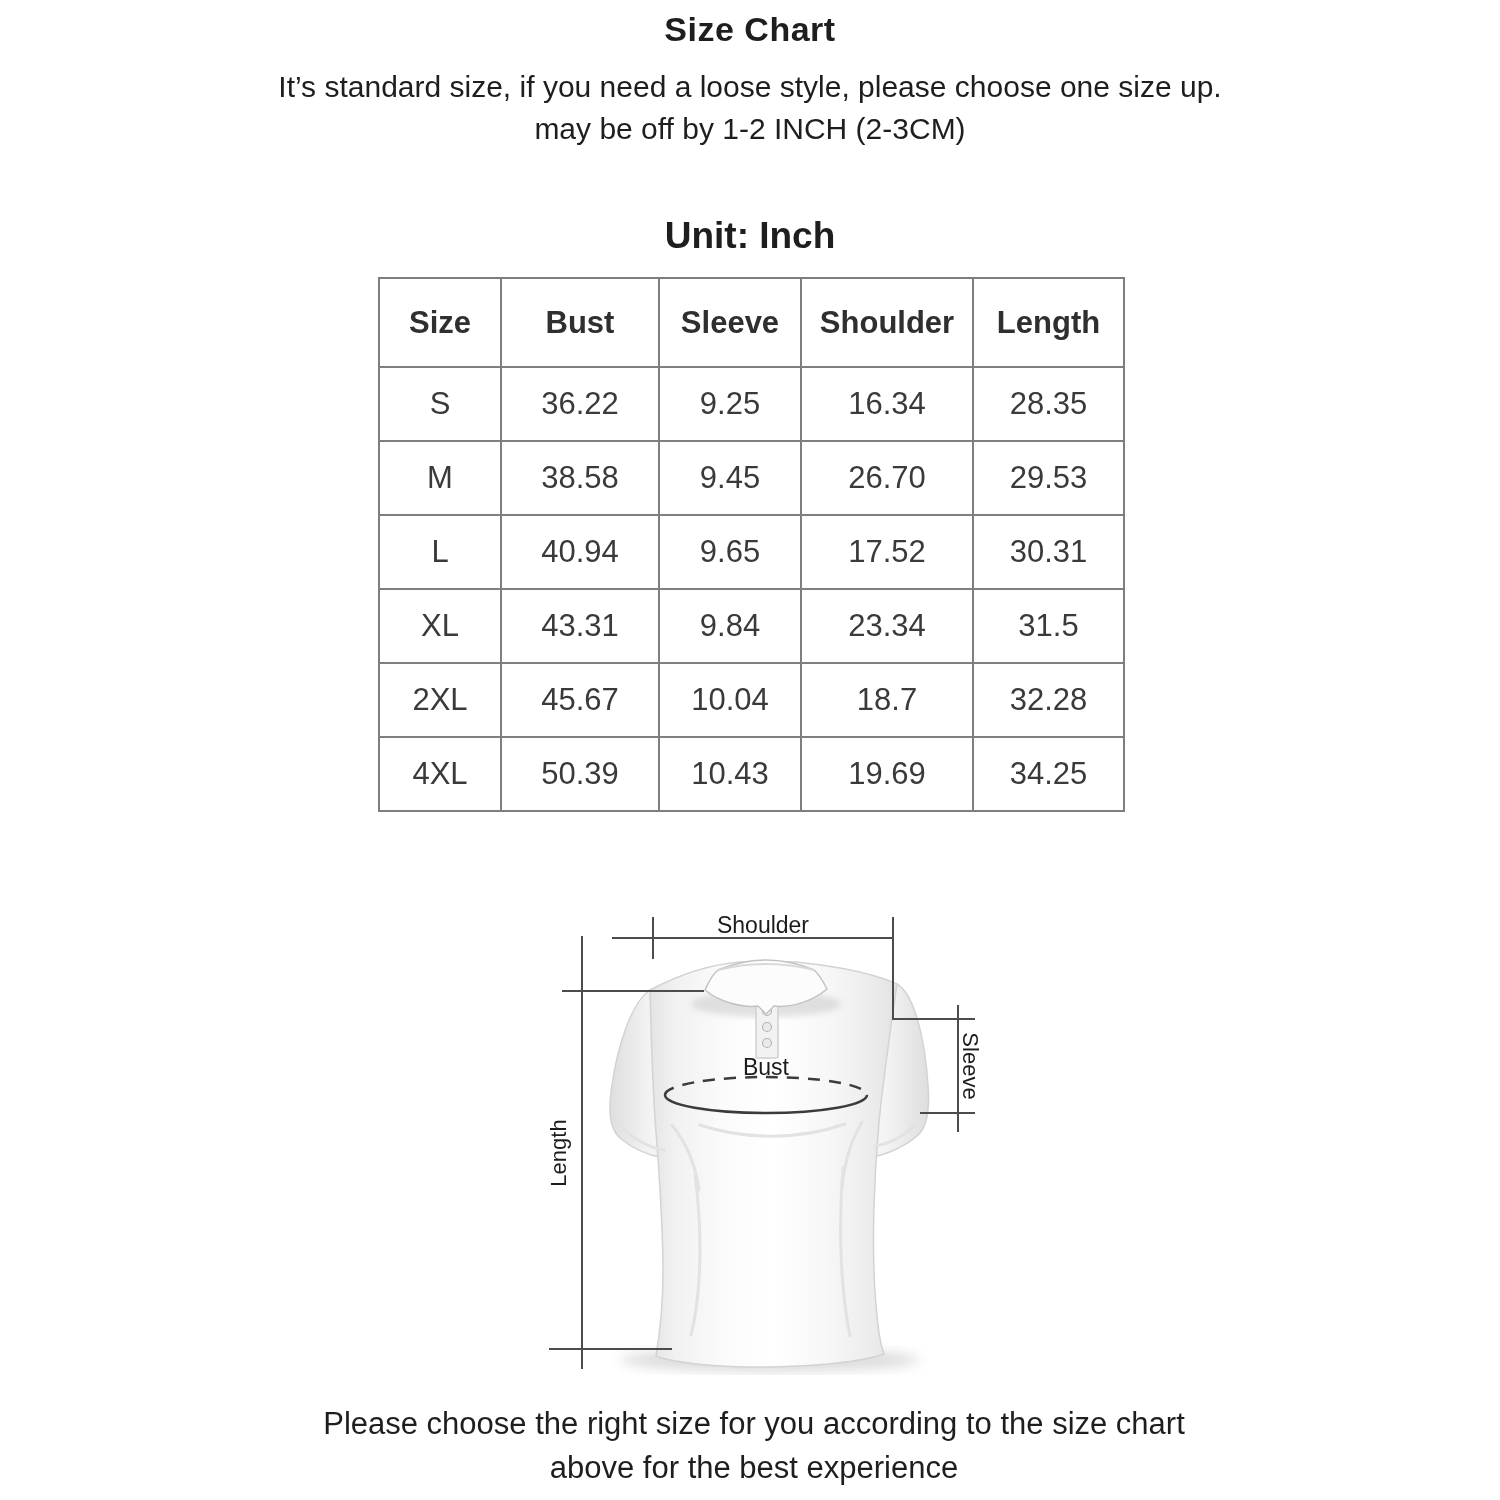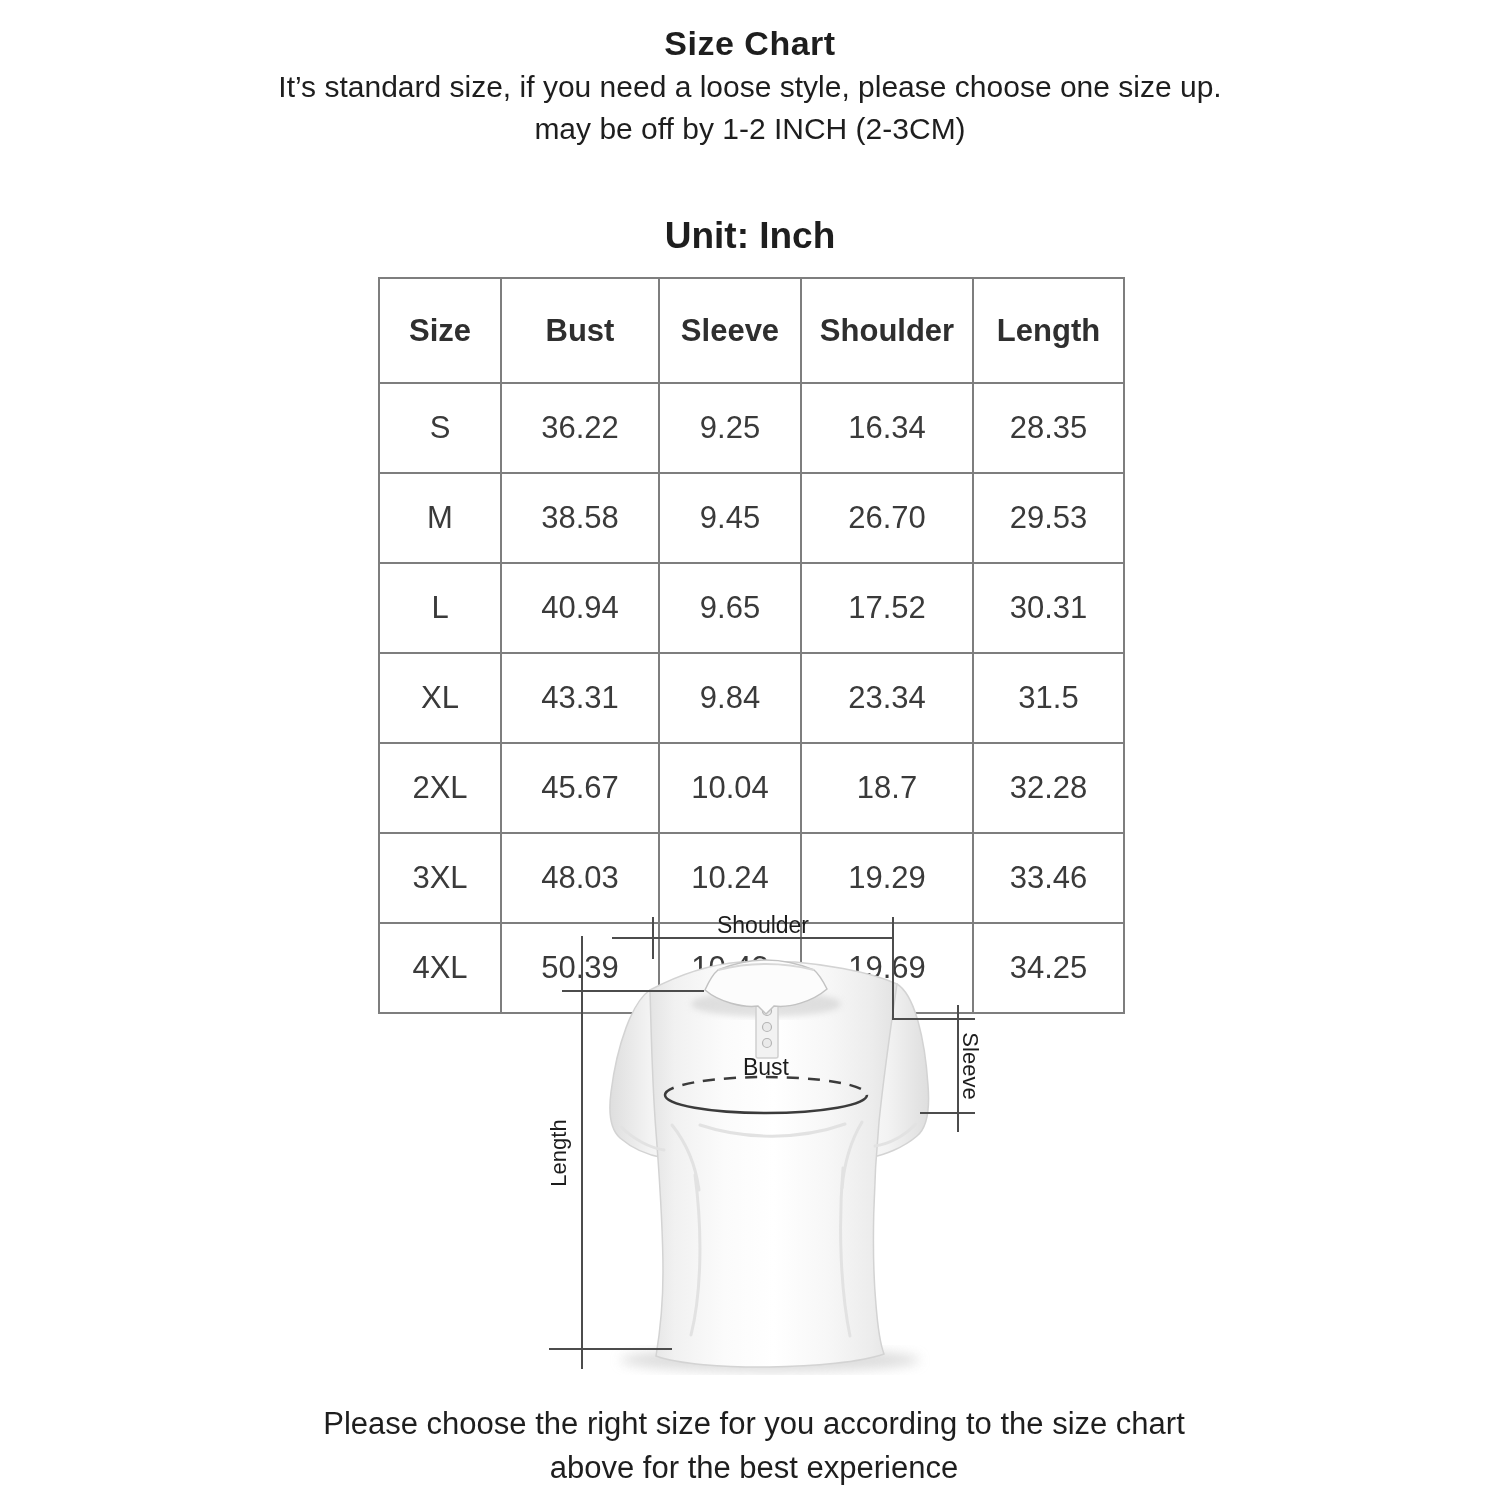--- a/index.html
+++ b/index.html
@@ -3,39 +3,39 @@
 <meta charset="utf-8">
 <style>
   html, body { margin:0; padding:0; }
   body {
     width:1500px; height:1500px; position:relative; overflow:hidden;
     background:#ffffff;
     font-family:"Liberation Sans","DejaVu Sans",sans-serif;
     color:var(--text,#1e1e1e);
   }
   .title {
-    position:absolute; top:24px; left:0; width:100%; margin:0;
+    position:absolute; top:10px; left:0; width:100%; margin:0;
     text-align:center; font-size:34px; font-weight:700; letter-spacing:.5px;
   }
   .subtitle {
     position:absolute; top:66px; left:0; width:100%;
     text-align:center; font-size:30px; line-height:42px; font-weight:400;
   }
   .unit {
     position:absolute; top:215px; left:0; width:100%;
     text-align:center; font-size:37px; font-weight:700;
   }
   table.size-table {
     position:absolute; left:378px; top:277px;
     border-collapse:collapse; table-layout:fixed;
     text-align:center; color:var(--table-text,#3a3a3a);
   }
   .size-table th, .size-table td {
     border:2px solid var(--table-border,#7e7e7e);
-    padding:12px; overflow:hidden; white-space:nowrap;
+    padding:4px; overflow:hidden; white-space:nowrap;
   }
   .size-table th { height:79px; font-size:31px; font-weight:700; color:#2f2f2f; }
   .size-table td { height:64px; font-size:31px; font-weight:400; }
   .diagram { position:absolute; left:520px; top:895px; }
   .diagram text {
     font-family:"Liberation Sans","DejaVu Sans",sans-serif;
     fill:#1c1c1c; font-size:23px;
   }
   .diagram text.rot { font-size:22px; }
   .mline { stroke:var(--measure-line,#4c4c4c); stroke-width:2; fill:none; }
@@ -106,27 +106,20 @@
           <td>9.84</td>
           <td>23.34</td>
           <td>31.5</td>
         </tr>
         <tr>
           <td>2XL</td>
           <td>45.67</td>
           <td>10.04</td>
           <td>18.7</td>
           <td>32.28</td>
-        </tr>
-        <tr>
-          <td>3XL</td>
-          <td>48.03</td>
-          <td>10.24</td>
-          <td>19.29</td>
-          <td>33.46</td>
         </tr>
         <tr>
           <td>4XL</td>
           <td>50.39</td>
           <td>10.43</td>
           <td>19.69</td>
           <td>34.25</td>
         </tr>
       </tbody>
   </table>

